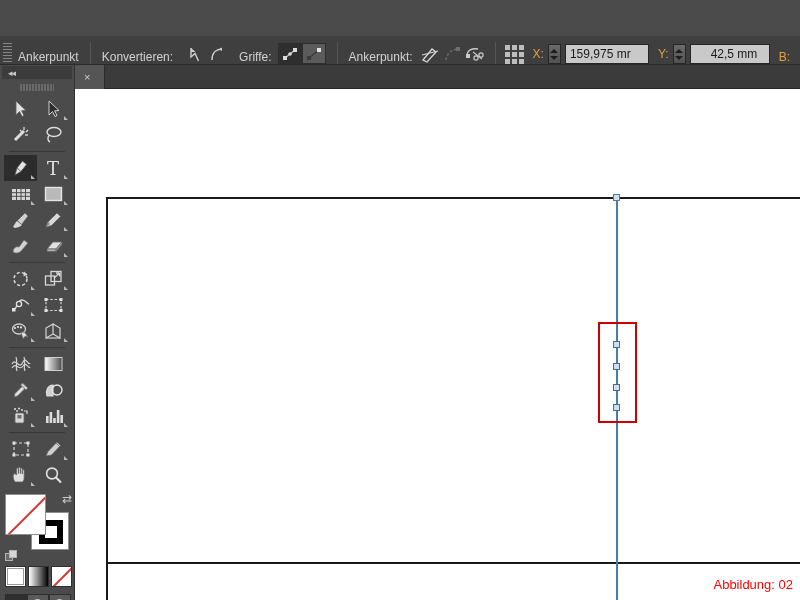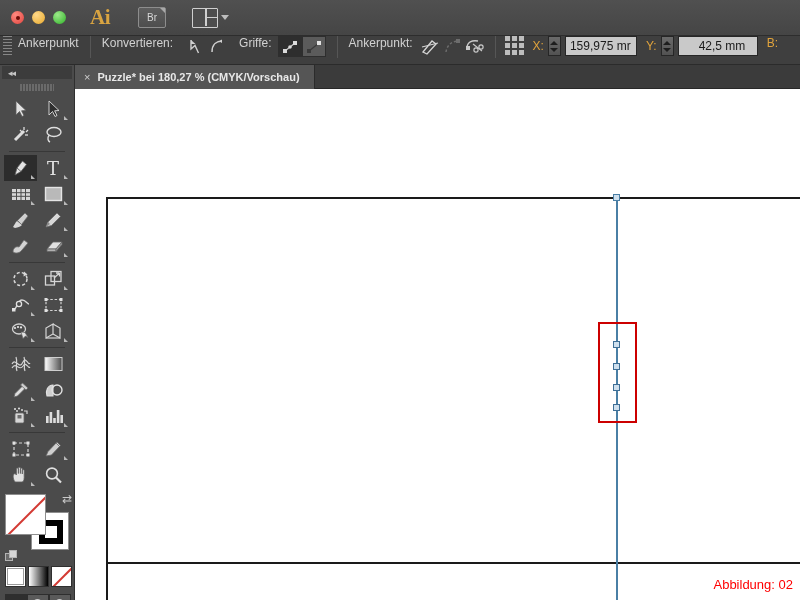--- a/index.html
+++ b/index.html
@@ -42,21 +42,21 @@
   .arrange-icon{ width:26px; height:20px; border:1.5px solid #cfcfcf; border-radius:1px; position:relative; background:#4d4d4d;}
   .arrange-icon i{ position:absolute; background:#cfcfcf; display:block; }
   .arrange-icon i.v{ left:12px; top:0; width:1.5px; height:17px; }
   .arrange-icon i.h{ left:12px; top:8px; width:12px; height:1.5px; }
   .caret-down{ width:0;height:0;border-left:4.5px solid transparent;border-right:4.5px solid transparent;border-top:5px solid #bdbdbd; }
 
   
   .controlbar{
     position:absolute; left:0; top:36px; width:800px; height:29px;
     background:#3f3f3f; border-bottom:1px solid #2b2b2b;
-    display:flex; align-items:flex-start; font-size:12px; color:#d2d2d2;
+    display:flex; align-items:flex-end; font-size:12px; color:#d2d2d2;
     white-space:nowrap; overflow:hidden;
   }
   .cb-grip{ width:9px; height:21px; margin:0 6px 0 3px; flex:0 0 auto;
     background:repeating-linear-gradient(to bottom,#868686 0 1px,transparent 1px 3px);
   }
   .cb-label{ flex:0 0 auto; }
   .cb-sep{ width:1px; height:22px; background:#565656; margin:0 11px; flex:0 0 auto; }
   .cb-gap{ width:11px; flex:0 0 auto; }
   .cb-icon{ width:22px; height:20px; flex:0 0 auto; display:flex; align-items:center; justify-content:center; }
   .cb-tgl{ width:24px;height:21px;border:1px solid #2e2e2e;display:flex;align-items:center;justify-content:center;flex:0 0 auto; }
@@ -70,21 +70,21 @@
     width:13px;height:20px;border:1px solid #262626;background:linear-gradient(#6a6a6a,#525252);
     display:flex;flex-direction:column;align-items:center;justify-content:space-around;padding:2px 0;flex:0 0 auto;
   }
   .spin b{ width:0;height:0;border-left:4px solid transparent;border-right:4px solid transparent;display:block; }
   .spin b.u{ border-bottom:4px solid #1d1d1d; }
   .spin b.d{ border-top:4px solid #1d1d1d; }
   .inp{
     height:20px; border:1px solid #262626; background:#c9c9c9; color:#1b1b1b;
     font-size:12px; line-height:18px; padding:0 4px; overflow:hidden; flex:0 0 auto;
   }
-  .inp.x{ width:72px; } .inp.y{ width:80px;padding-left:20px; }
+  .inp.x{ width:84px; } .inp.y{ width:80px;padding-left:20px; }
   .ref-grid{ width:19px;height:19px;flex:0 0 auto;
     display:grid;grid-template-columns:repeat(3,1fr);grid-template-rows:repeat(3,1fr);gap:2px; }
   .ref-grid s{ background:#bdbdbd; display:block; }
 
   
   .tabbar{
     position:absolute; left:75px; top:65px; width:725px; height:24px;
     background:#3b3b3b; border-bottom:1px solid #282828;
   }
   .tab{
@@ -176,38 +176,20 @@
   .caption{
     position:absolute; right:7px; bottom:8px; color:#ff0000;
     font-size:13px; font-family:"Liberation Sans", sans-serif;
   }
 </style>
 </head>
 <body>
 
 <div id="app">
 
-  <div class="titlebar">
-    <div class="traffic">
-      <span class="light red"></span>
-      <span class="light yellow"></span>
-      <span class="light green"></span>
-    </div>
-    <div class="ai-logo">Ai</div>
-    <div class="br-btn">
-      <span>Br</span>
-    </div>
-    <div class="arrange">
-      <span class="arrange-icon">
-        <i class="v"></i>
-          <i class="h"></i>
-      </span>
-      <span class="caret-down"></span>
-    </div>
-  </div>
 
   <div class="controlbar">
     <div class="cb-grip"></div>
 
     <div class="cb-label">Ankerpunkt</div>
     <div class="cb-sep"></div>
 
     <div class="cb-label">Konvertieren:</div>
     <div class="cb-gap"></div>
     <div class="cb-icon">
@@ -300,21 +282,20 @@
     <div class="cb-gap" style="width:9px"></div>
     <div class="cb-field">
       <span class="fl">B:</span>
 
     </div>
   </div>
 
   <div class="tabbar">
     <div class="tab">
       <span class="tab-close">×</span>
-      <span>Puzzle* bei 180,27 % (CMYK/Vorschau)</span>
     </div>
   </div>
 
   <div class="toolpanel">
     <div class="tp-head">
       <span class="cc">◂◂</span>
     </div>
     <div class="tp-grip"></div>
 
     <div class="tgrid">

